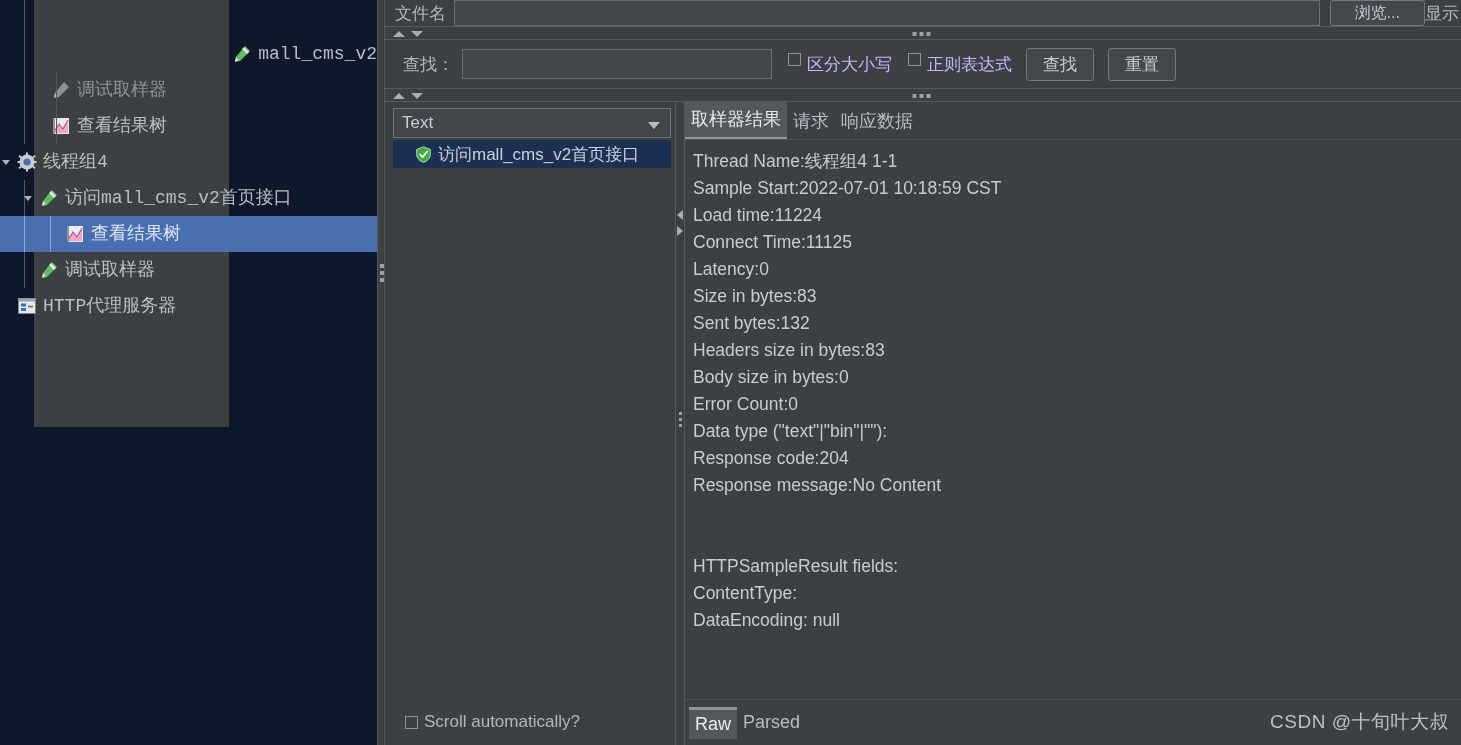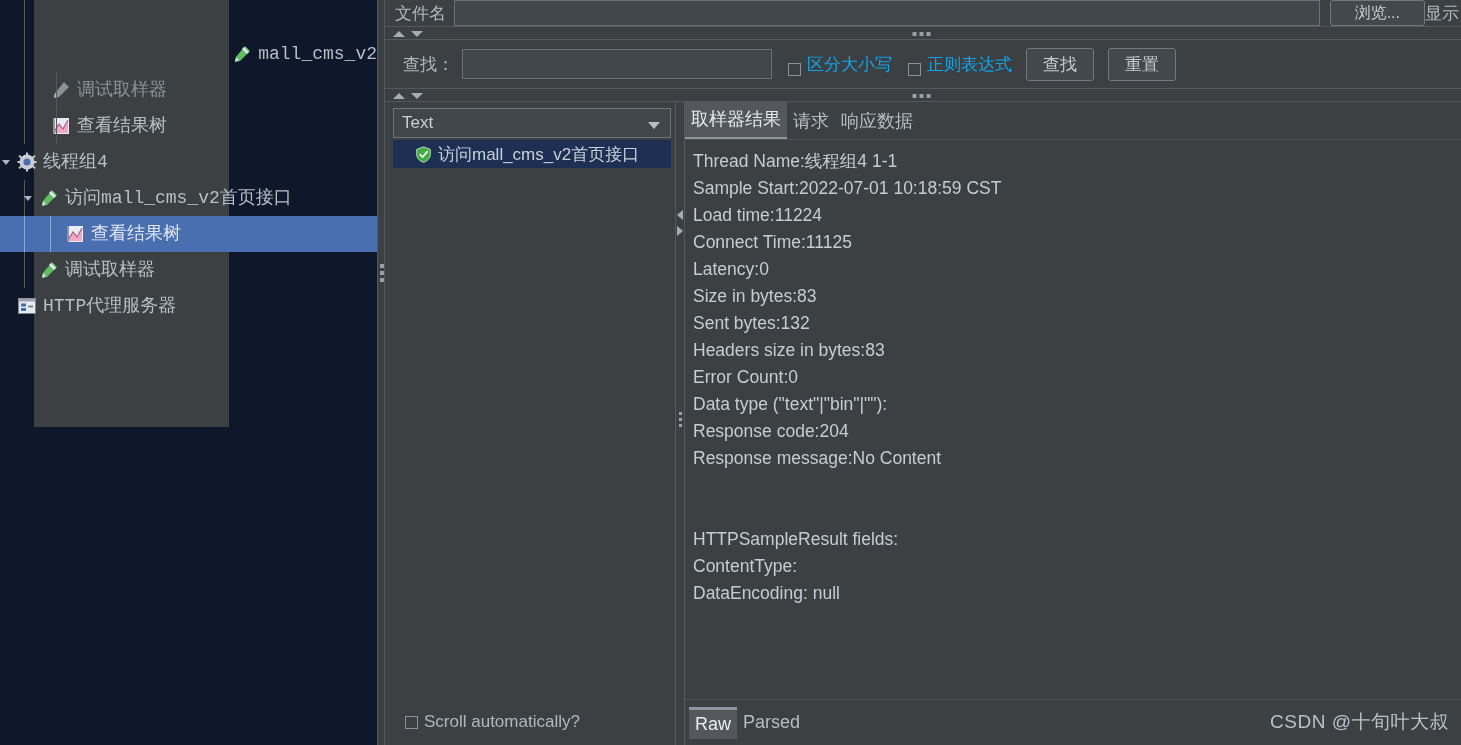--- a/index.html
+++ b/index.html
@@ -189,24 +189,24 @@
     background: #41464b;
     border: 1px solid #6a7076;
     color: #cfd4da;
     font-size: 15px;
     padding: 0 5px;
     outline: none;
     font-family: "Liberation Sans", sans-serif;
   }
   .chk-wrap {
     display: flex;
-    align-items: flex-end;
+    align-items: flex-start;
     margin-left: 16px;
     font-size: 17px;
-    color: #0ea5e9;
+    color: #c4b5fd;
     white-space: nowrap;
     cursor: pointer;
   }
   .chk {
     width: 13px; height: 13px;
     border: 1px solid #8c9299;
     background: #3c4043;
     margin-right: 6px;
     display: inline-block;
     flex: 0 0 13px;
@@ -581,20 +581,21 @@
           </div>
         <div class="res-body" id="res-body">
             <div class="res-line">Thread Name:线程组4 1-1</div>
             <div class="res-line">Sample Start:2022-07-01 10:18:59 CST</div>
             <div class="res-line">Load time:11224</div>
             <div class="res-line">Connect Time:11125</div>
             <div class="res-line">Latency:0</div>
             <div class="res-line">Size in bytes:83</div>
             <div class="res-line">Sent bytes:132</div>
             <div class="res-line">Headers size in bytes:83</div>
+            <div class="res-line">Body size in bytes:0</div>
             <div class="res-line">Error Count:0</div>
             <div class="res-line">Data type ("text"|"bin"|""):</div>
             <div class="res-line">Response code:204</div>
             <div class="res-line">Response message:No Content</div>
             <div class="res-line">&nbsp;</div>
             <div class="res-line">&nbsp;</div>
             <div class="res-line">HTTPSampleResult fields:</div>
             <div class="res-line">ContentType:</div>
             <div class="res-line">DataEncoding: null</div>
           </div>

